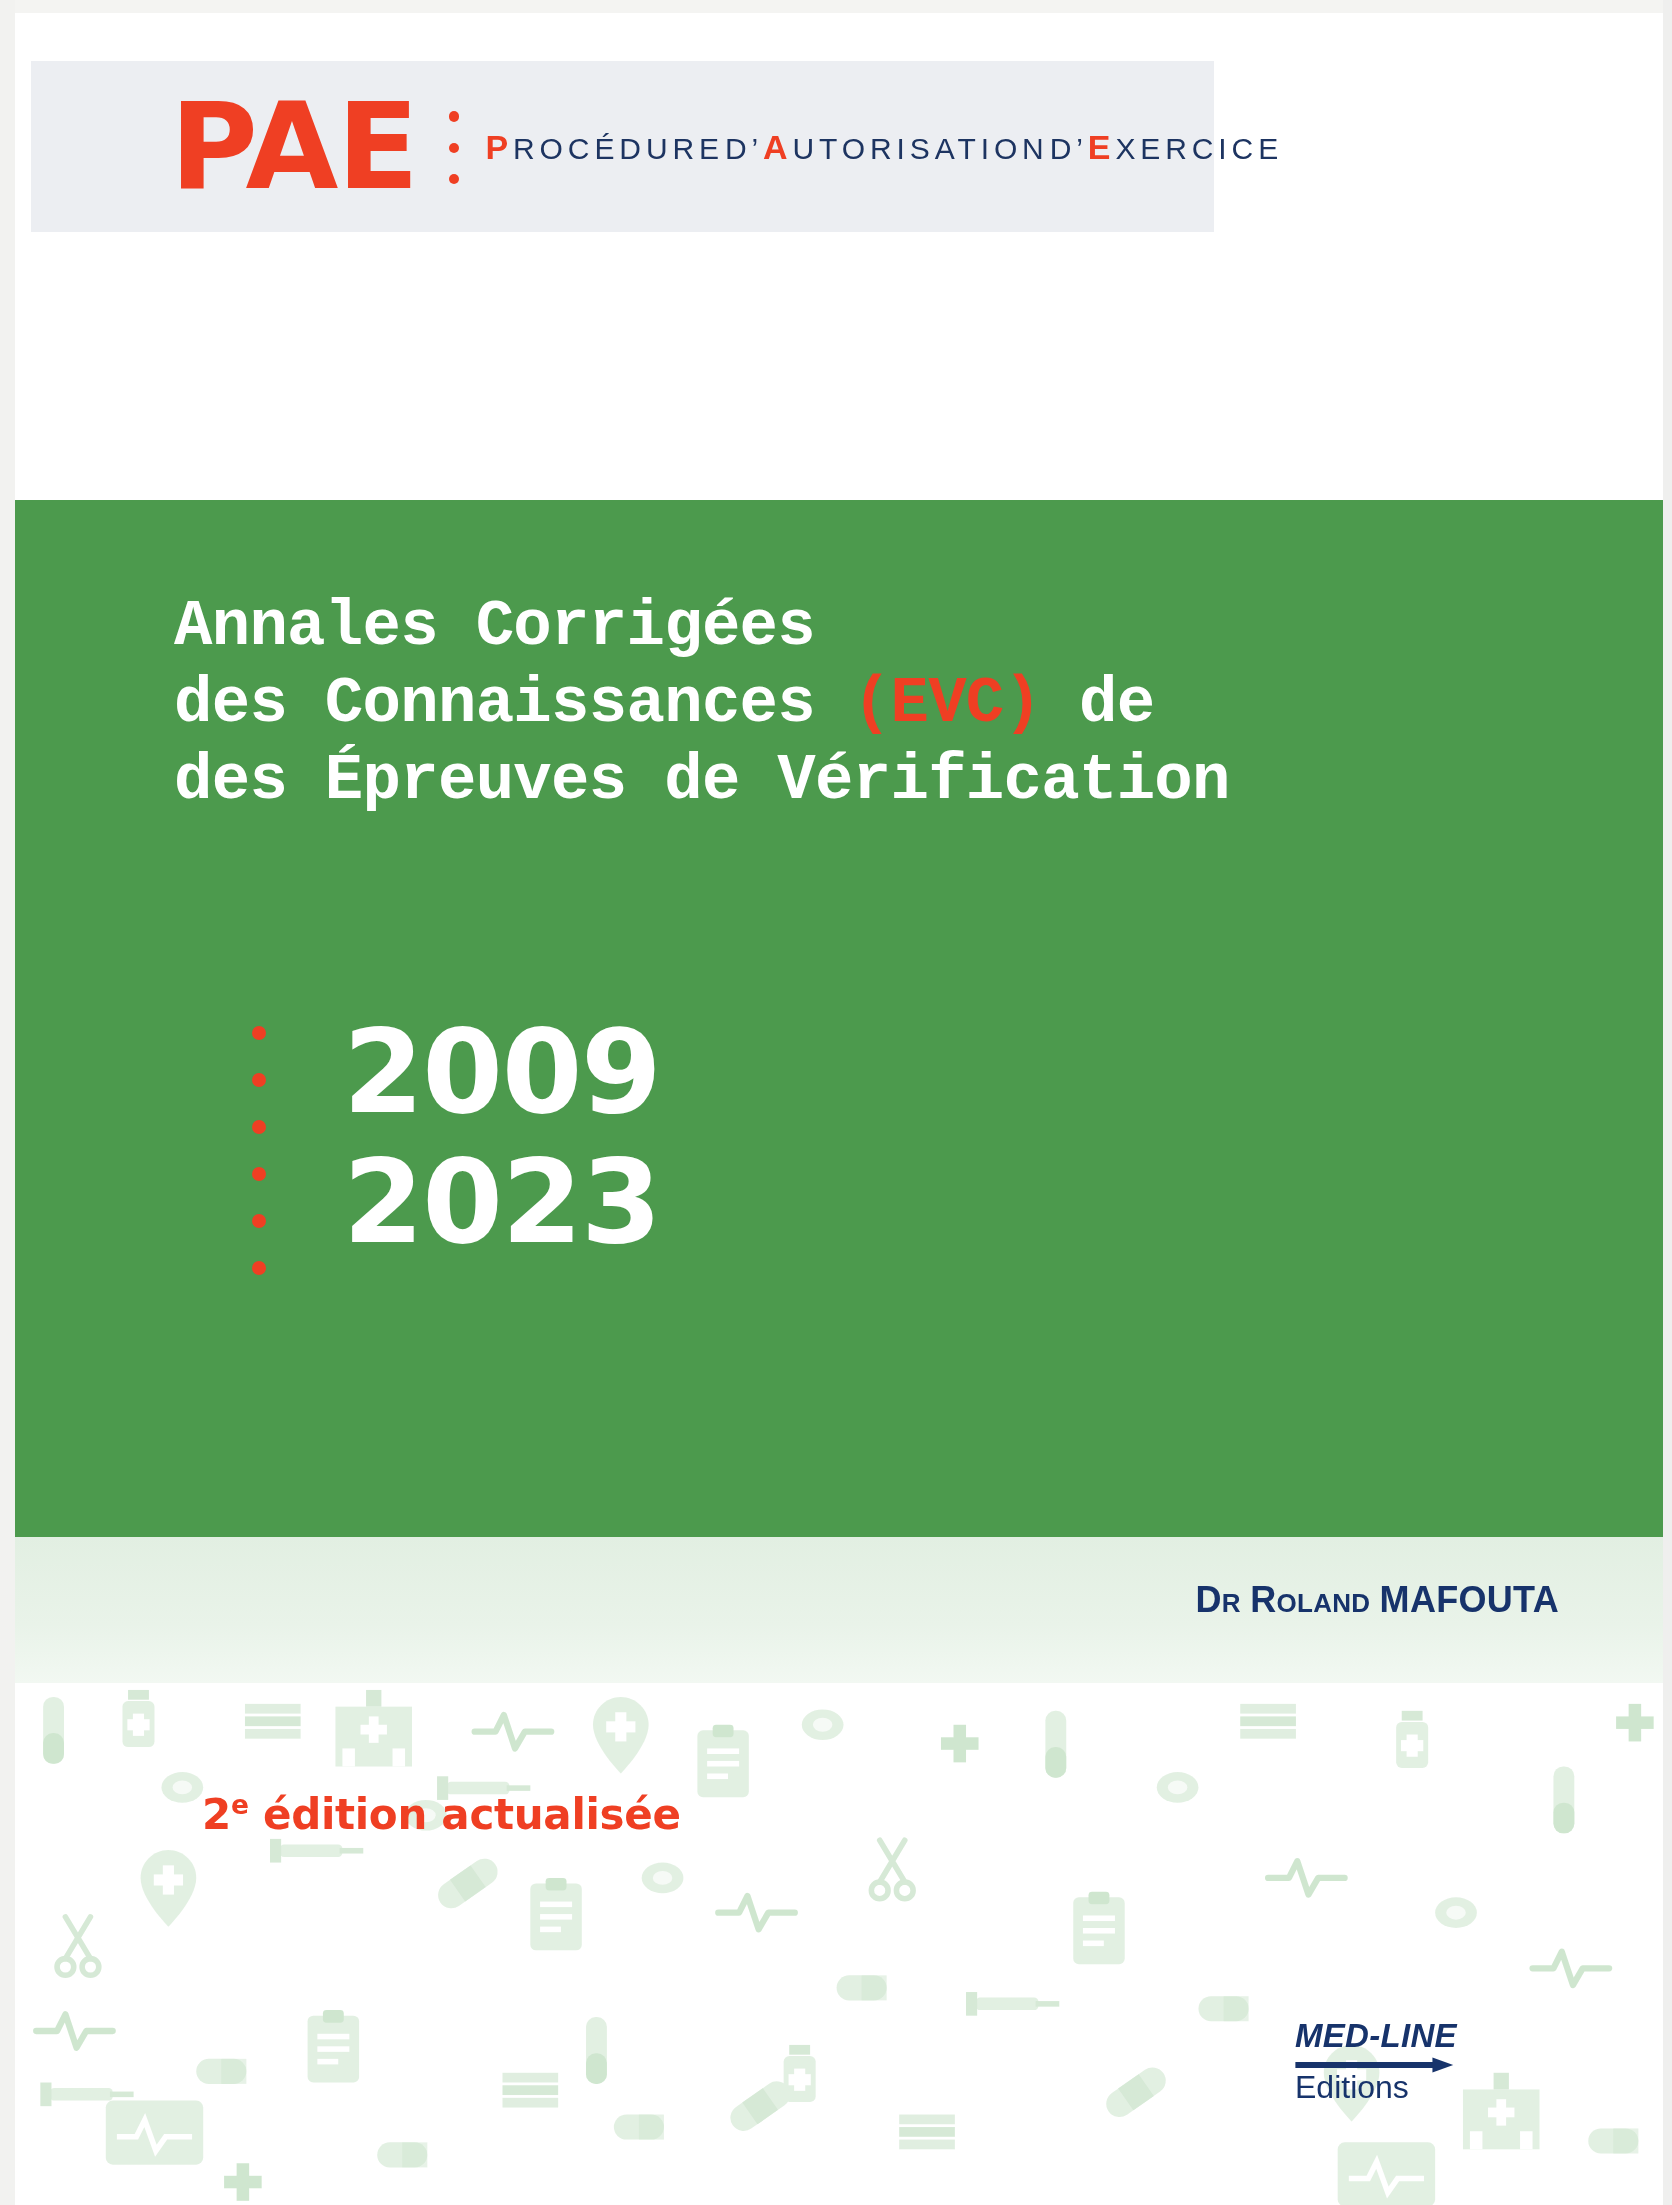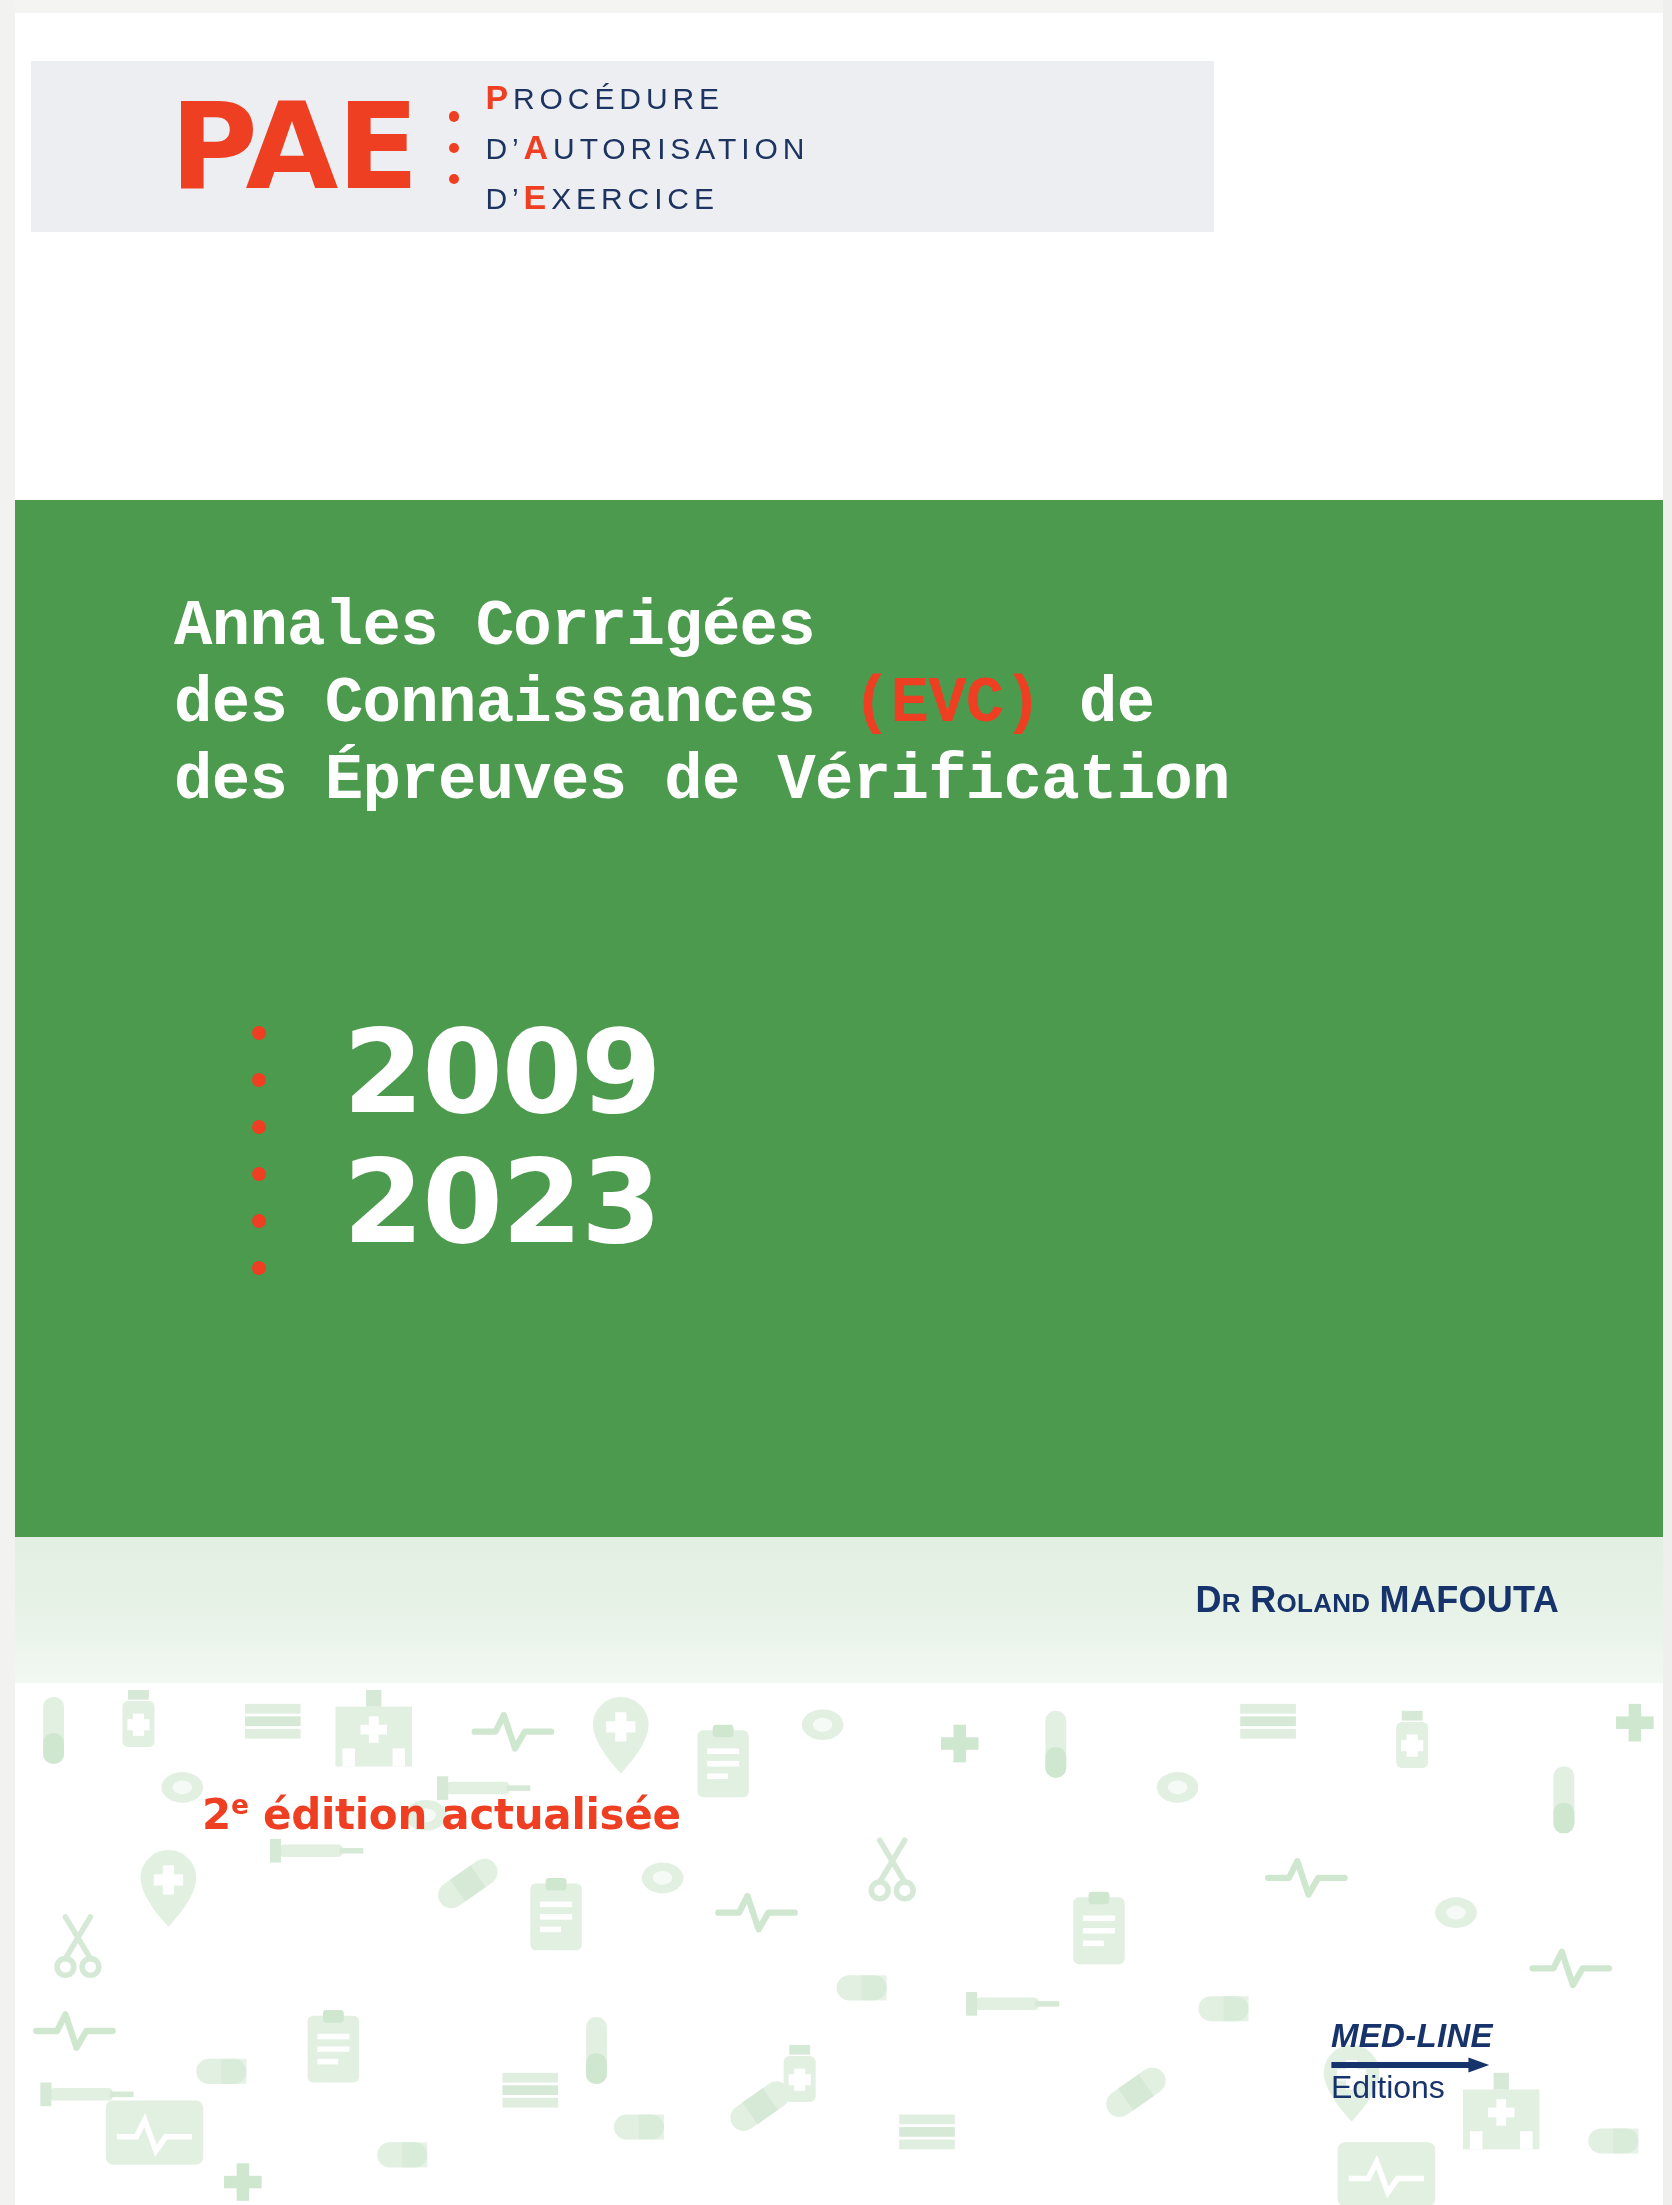--- a/index.html
+++ b/index.html
@@ -74,23 +74,23 @@
   }
   .pae-dots span {
     display: block;
     width: 10.4px; height: 10.4px;
     border-radius: 50%;
     background: #ef3f23;
   }
   .pae-lines {
     margin-left: 26.5px;
     display: flex;
-    flex-direction: column;
+    flex-direction: row;
     justify-content: center;
-    gap: 16px;
+    gap: 1px;
   }
   .pae-line {
     font-family: "Liberation Sans", sans-serif;
     font-size: 30px;
     letter-spacing: 4.9px;
     color: #1d3461;
     white-space: nowrap;
     line-height: 1;
   }
   .pae-line b {
@@ -239,21 +239,20 @@
     vertical-align: super;
   }
 
   .publisher {
     position: absolute;
     left: 1295px;
     top: 2019px;
     width: 292px;
     color: #17336b;
     font-family: "Liberation Sans", sans-serif;
-    margin-left: 36px;
   }
   .publisher .name {
     font-size: 33px;
     font-weight: bold;
     font-style: italic;
     letter-spacing: 0.3px;
     line-height: 1;
   }
   .publisher .arrow {
     display: block;

